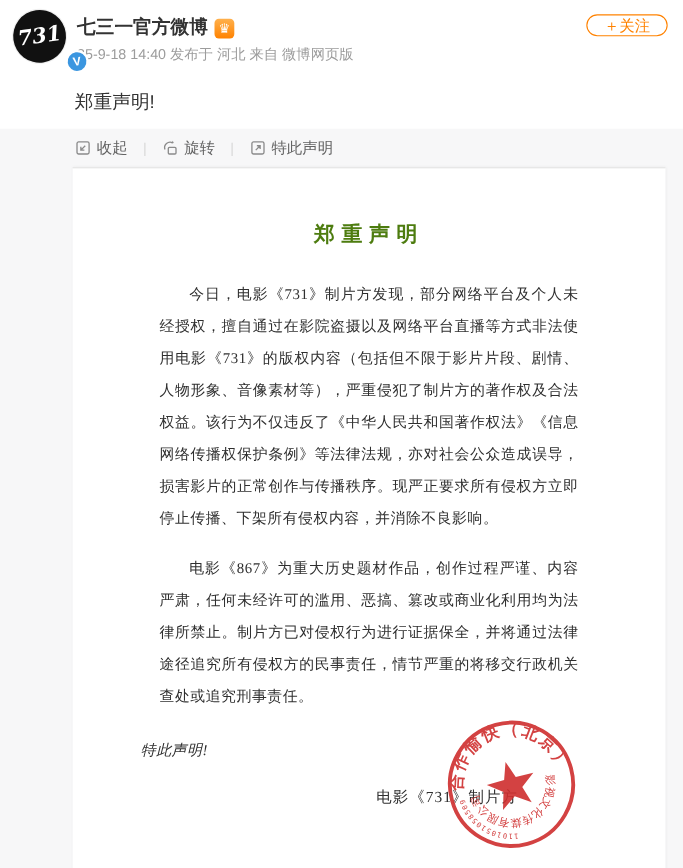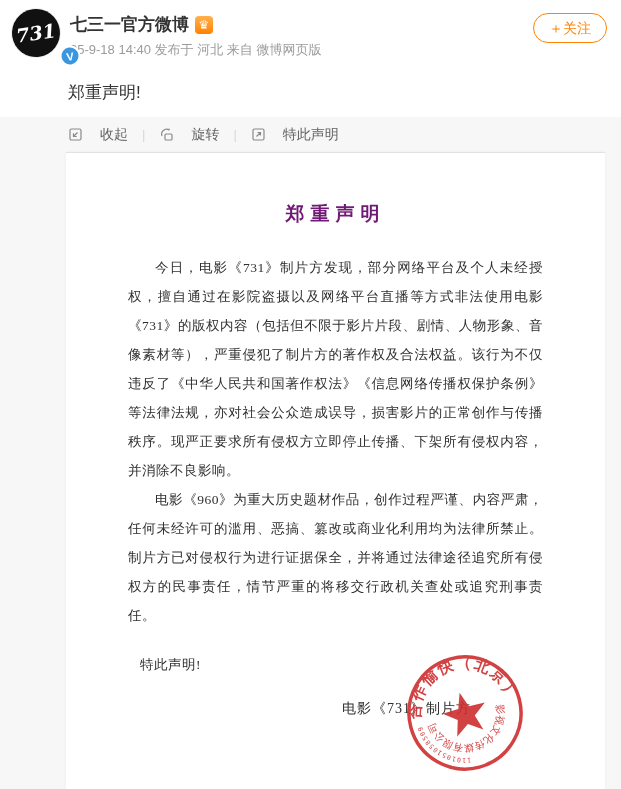--- a/index.html
+++ b/index.html
@@ -15,60 +15,60 @@
     background:#111;color:#fff;display:flex;align-items:center;justify-content:center;
     font-family:"DejaVu Serif",serif;font-style:italic;font-weight:bold;font-size:19px;
     transform:rotate(-8deg);box-shadow:0 0 0 1px #eee;
   }
   .v-badge{
     position:absolute;left:44px;top:41px;width:17px;height:17px;border-radius:50%;
     background:#3b96e0;border:2px solid #fff;color:#fff;font-size:11px;font-weight:bold;
     display:flex;align-items:center;justify-content:center;transform:none;font-style:normal;
     font-family:"Liberation Sans",sans-serif;
   }
-  .user-line{margin-left:58px;padding-top:5px;display:flex;align-items:center;gap:6px;}
+  .user-line{margin-left:58px;padding-top:5px;display:flex;align-items:flex-end;gap:6px;}
   .username{font-size:17px;font-weight:bold;color:#333;line-height:20px;}
   .vip-badge{
     width:18px;height:18px;border-radius:4px;display:inline-flex;align-items:center;justify-content:center;
     background:linear-gradient(180deg,#ffb14d,#ff8200);color:#fff;font-size:12px;line-height:1;
   }
   .meta-line{margin-left:58px;margin-top:6px;font-size:13px;color:#9c9c9c;}
   .follow-btn{
-    position:absolute;right:14px;top:13px;height:30px;padding:0 15px;border-radius:16px;
+    position:absolute;right:14px;top:13px;height:20px;padding:0 15px;border-radius:16px;
     border:1.5px solid #ff8200;color:#ff8200;background:#fff;font-size:14px;line-height:27px;
     display:inline-flex;align-items:center;cursor:pointer;
   }
   
   .post-text{padding:9px 25px 12px 68px;font-size:17px;color:#333;line-height:24px;background:#fff;}
   
   .media-panel{position:relative;background:#f7f7f8;height:697px;}
   .media-toolbar{
     height:35px;display:flex;align-items:center;padding-left:68px;
     font-size:14px;color:#636363;
   }
-  .tool-item{display:inline-flex;align-items:center;gap:17px;cursor:pointer;}
+  .tool-item{display:inline-flex;align-items:center;gap:5px;cursor:pointer;}
   .tool-item svg{display:block;}
   .tool-sep{color:#d8d8d8;margin:0 14px;font-size:13px;}
   
   .doc-page{
     position:absolute;left:66px;top:35px;width:539px;height:662px;background:#fff;
     border-top:1px solid #e2e2e2;box-shadow:0 0 3px rgba(0,0,0,.05);
     box-sizing:border-box;padding:48px 62px 0 62px;
     font-family:"Liberation Serif","DejaVu Serif",serif;color:#2f2f2f;
   }
   .doc-title{
     text-align:center;font-size:19px;font-weight:bold;letter-spacing:6px;
-    line-height:26px;margin:0 0 26px 0;color:#701a75;
+    line-height:26px;margin:0 0 26px 0;color:#4d7c0f;
   }
   .doc-salutation{font-size:13.5px;line-height:29px;letter-spacing:.5px;margin:0;}
   .doc-par{
-    font-size:13.5px;line-height:29px;letter-spacing:.5px;margin:0;
+    font-size:13.5px;line-height:29px;letter-spacing:.5px;margin:17px;
     text-indent:2em;text-align:justify;
   }
-  .doc-closing{font-size:13.5px;line-height:29px;letter-spacing:.5px;margin:20px 0 0 12px;}
+  .doc-closing{font-size:13.5px;line-height:29px;letter-spacing:.5px;margin:20px 0 0 0;font-style:italic;}
   .sign-block{margin-top:16px;}
   .sign-line{font-size:14px;line-height:28px;text-align:right;padding-right:72px;letter-spacing:1px;}
   
   .seal{
     position:absolute;left:337px;top:498px;width:124px;height:124px;
     transform:rotate(-15deg);opacity:.9;pointer-events:none;
   }
 </style>
 </head>
 <body>
@@ -119,21 +119,21 @@
           <path d="M5.5 9.5 L9.5 5.5 M6.5 5.5 h3 v3"></path>
         </svg>
       </span>
       <span>特此声明</span>
     </span>
   </div>
 
   <div class="doc-page">
     <p class="doc-title">郑重声明</p>
     <p class="doc-par">今日，电影《731》制片方发现，部分网络平台及个人未经授权，擅自通过在影院盗摄以及网络平台直播等方式非法使用电影《731》的版权内容（包括但不限于影片片段、剧情、人物形象、音像素材等），严重侵犯了制片方的著作权及合法权益。该行为不仅违反了《中华人民共和国著作权法》《信息网络传播权保护条例》等法律法规，亦对社会公众造成误导，损害影片的正常创作与传播秩序。现严正要求所有侵权方立即停止传播、下架所有侵权内容，并消除不良影响。</p>
-    <p class="doc-par">电影《960》为重大历史题材作品，创作过程严谨、内容严肃，任何未经许可的滥用、恶搞、篡改或商业化利用均为法律所禁止。制片方已对侵权行为进行证据保全，并将通过法律途径追究所有侵权方的民事责任，情节严重的将移交行政机关查处或追究刑事责任。</p>
+    <p class="doc-par">电影《867》为重大历史题材作品，创作过程严谨、内容严肃，任何未经许可的滥用、恶搞、篡改或商业化利用均为法律所禁止。制片方已对侵权行为进行证据保全，并将通过法律途径追究所有侵权方的民事责任，情节严重的将移交行政机关查处或追究刑事责任。</p>
     <p class="doc-closing">特此声明!</p>
     <div class="sign-block">
       <div class="sign-line">电影《731》制片方</div>
 
     </div>
 
     <svg class="seal" viewBox="0 0 124 124">
       <defs>
         <path id="sealArcOuter" d="M 17,62 A 45,45 0 1 1 107,62 A 45,45 0 1 1 17,62" fill="none"></path>
         <path id="sealArcInner" d="M 30,62 A 32,32 0 1 1 94,62 A 32,32 0 1 1 30,62" fill="none"></path>

